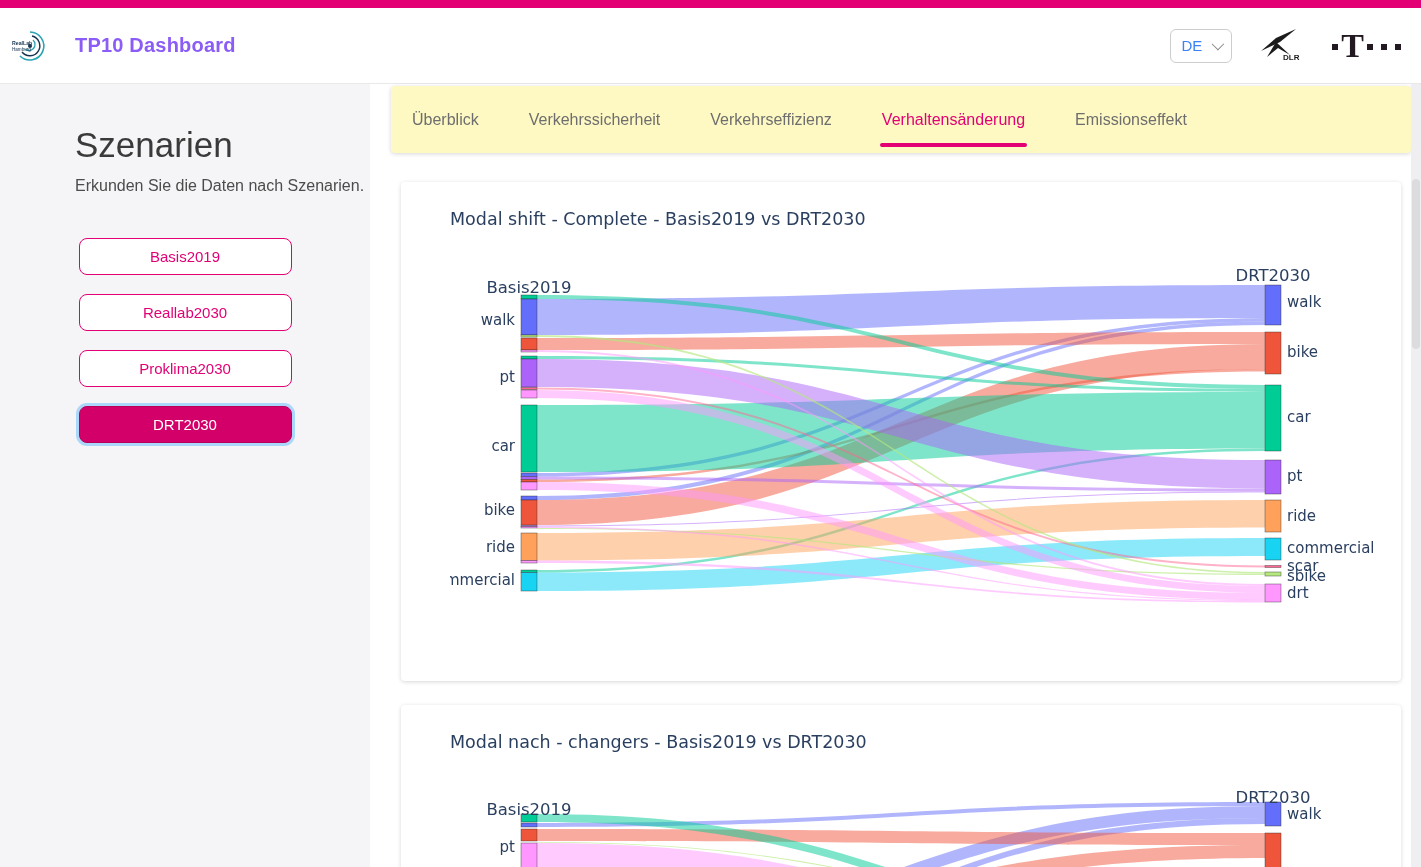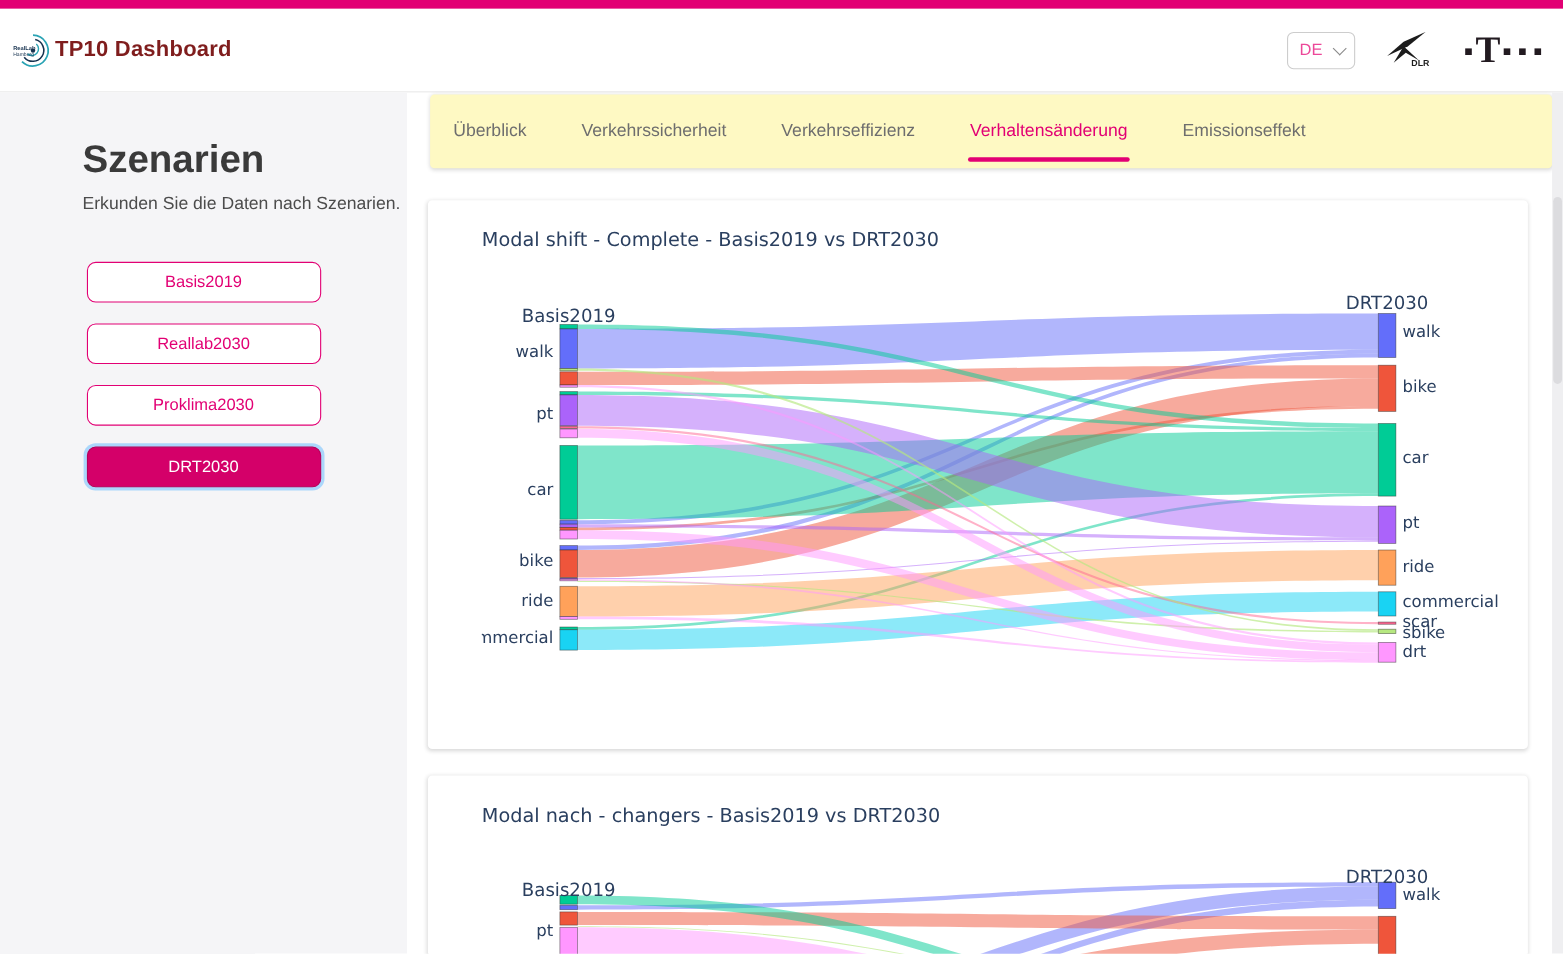--- a/index.html
+++ b/index.html
@@ -4,53 +4,53 @@
 <style>
   html,body{margin:0;padding:0}
   body{width:1421px;height:867px;overflow:hidden;background:#fff;
        font-family:"Liberation Sans",sans-serif;position:relative}
 
   
   .topbar{position:absolute;left:0;top:0;width:100%;height:8px;background:#E20074}
   .header{position:absolute;left:0;top:8px;width:100%;height:75px;background:#fff;
           border-bottom:1px solid #e9e9e9;display:flex;align-items:center}
   .brand{display:flex;align-items:center;margin-left:10px}
-  .app-title{font-size:20px;font-weight:600;color:#7f1d1d;margin-left:2px;letter-spacing:.2px}
+  .app-title{font-size:20px;font-weight:600;color:#8b5cf6;margin-left:27px;letter-spacing:.2px}
   .header-right{position:absolute;right:20px;top:0;height:75px;display:flex;align-items:center;gap:28px}
   .lang-btn{display:flex;align-items:center;gap:10px;border:1px solid #cdcdcd;border-radius:6px;
-            background:#fff;height:34px;padding:0 10px;font-size:15px;color:#ec4899;cursor:pointer;
+            background:#fff;height:34px;padding:0 10px;font-size:15px;color:#3b82f6;cursor:pointer;
             font-family:"Liberation Sans",sans-serif}
   .chev{width:8px;height:8px;border-right:1.6px solid #8a8a8a;border-bottom:1.6px solid #8a8a8a;
         transform:rotate(45deg) translateY(-2px)}
   .tel-logo{display:flex;align-items:center;color:#221a20}
   .tel-t{font-family:"Liberation Serif",serif;font-weight:700;font-size:34px;line-height:30px;margin:0 3px}
   .tel-dot{width:6px;height:6px;background:#221a20;display:inline-block;margin-top:2px}
   .tel-dot.sp{margin-left:8px}
 
   
   .sidebar{position:absolute;left:0;top:84px;width:370px;height:783px;background:#f5f5f7}
-  .side-title{margin:41px 0 0 75px;font-size:35px;font-weight:700;color:#3a3a3a}
+  .side-title{margin:41px 0 0 75px;font-size:35px;font-weight:400;color:#3a3a3a}
   .side-sub{margin:12px 0 4px 75px;font-size:16px;color:#4c4c4c}
   .scn-list{margin-top:43px}
   .scn-btn{display:block;width:213px;height:37px;margin:0 auto 19px auto;border:1.5px solid #E20074;
            border-radius:8px;background:#fff;color:#E20074;font-size:15px;cursor:pointer;
            font-family:"Liberation Sans",sans-serif}
   .scn-btn.active{background:#D40069;border-color:#b70059;color:#fff;
                   box-shadow:0 0 0 3px rgba(110,190,255,.55)}
 
   
   .tabs-card{position:absolute;left:391px;top:86px;width:1020px;height:67px;background:#fef9c3;
              border-radius:4px;box-shadow:0 1px 4px rgba(0,0,0,.16);display:flex;align-items:stretch;
              padding-left:21px;box-sizing:border-box;gap:50px}
   .tab{position:relative;display:flex;align-items:center;font-size:16px;color:#6e6e6e;cursor:pointer}
   .tab.active{color:#E20074}
   .tab.active::after{content:"";position:absolute;left:-2px;right:-2px;bottom:6px;height:4px;
                      background:#E20074;border-radius:2px}
 
-  .card{position:absolute;left:389px;width:1000px;background:#fff;border-radius:4px;
+  .card{position:absolute;left:401px;width:1000px;background:#fff;border-radius:4px;
         box-shadow:0 1px 4px rgba(0,0,0,.16)}
   .card1{top:182px;height:499px}
   .card2{top:705px;height:500px}
   .card-title{position:absolute;left:49px;top:27px;font-size:17.5px;color:#2a3f5f;
               font-family:"DejaVu Sans",sans-serif}
   .chart{position:absolute;left:49px}
   .chart text{font-family:"DejaVu Sans",sans-serif;fill:#2a3f5f}
   .c1{top:68px}
   .c2{top:75px}
 

